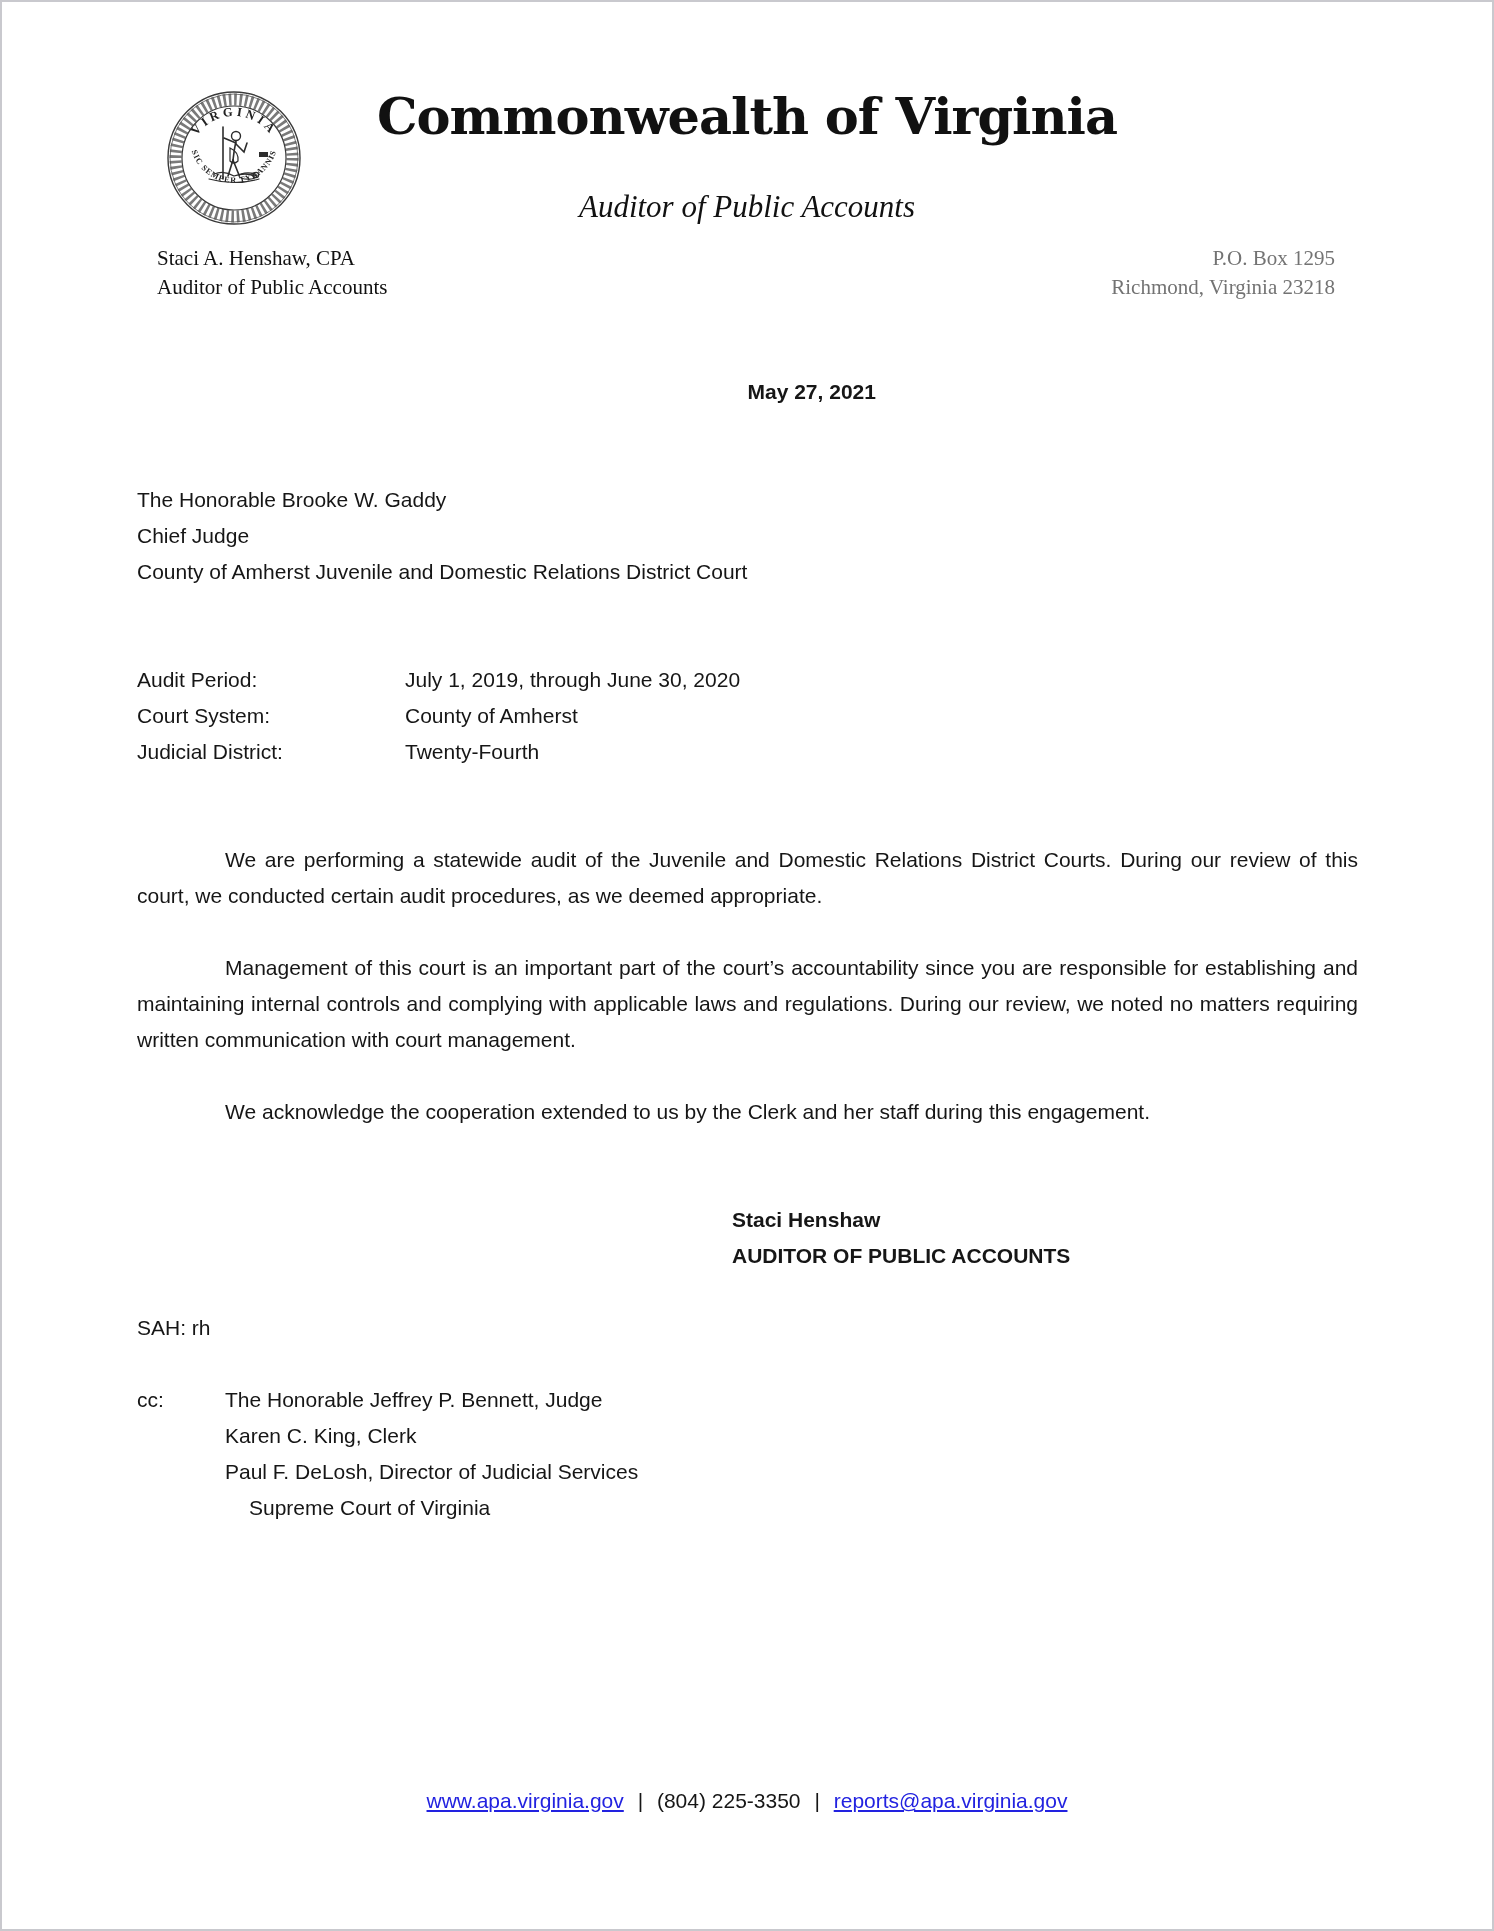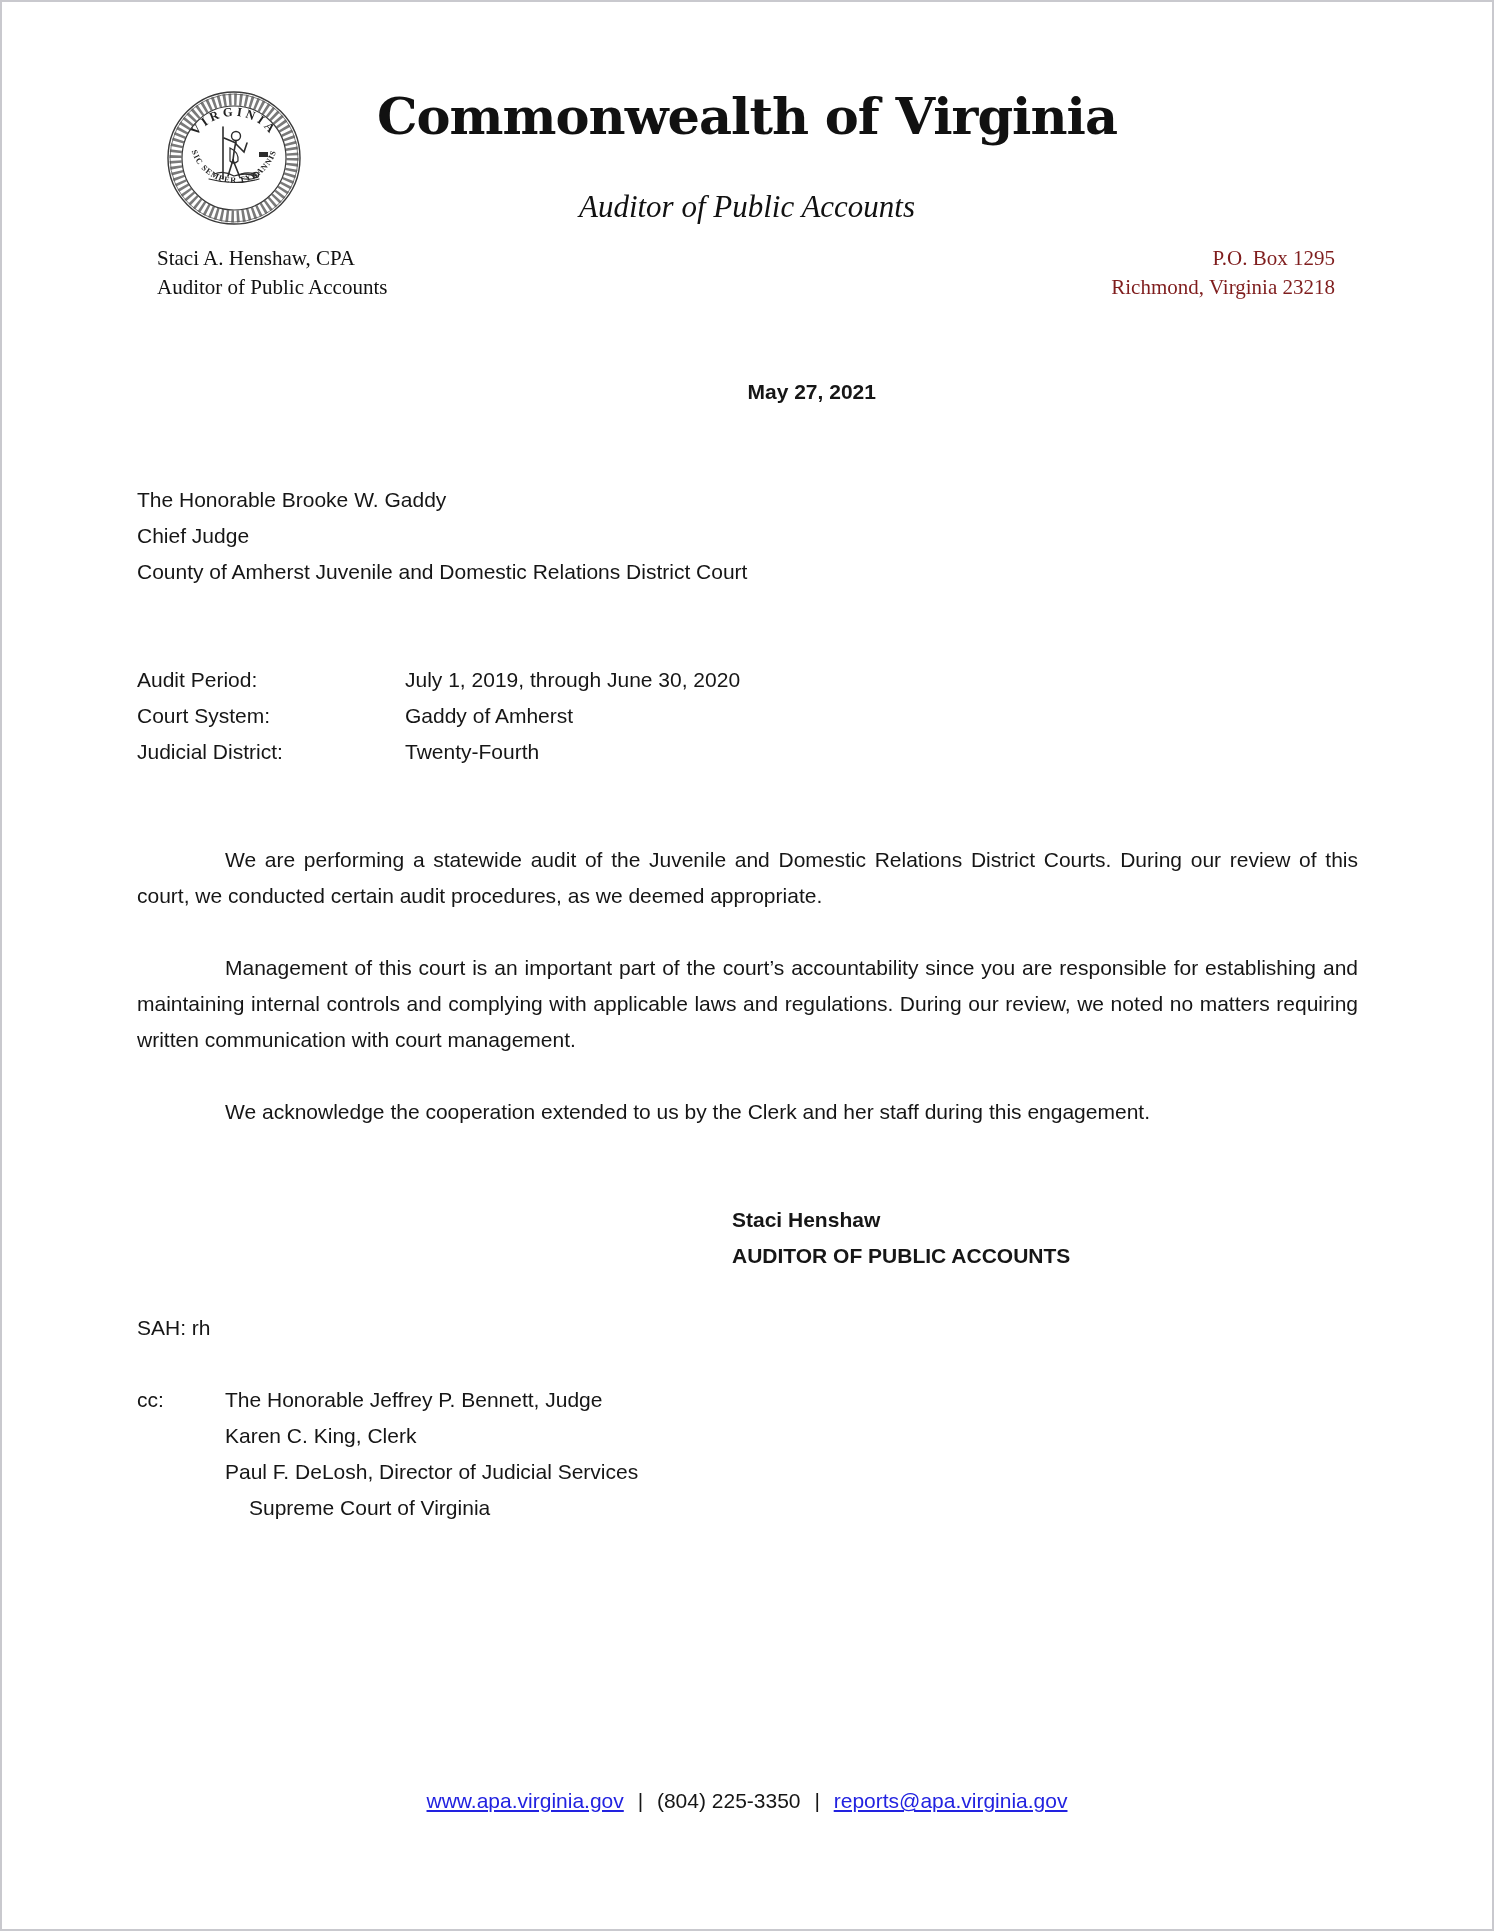--- a/index.html
+++ b/index.html
@@ -59,21 +59,21 @@
     color: #111;
   }
   .contact-right {
     position: absolute;
     right: 157px;
     top: 242px;
     text-align: right;
     font-family: "Liberation Serif", serif;
     font-size: 21px;
     line-height: 29px;
-    color: #7f1d1d;
+    color: #737373;
   }
 
   
   .letter-body {
     position: absolute;
     top: 372px;
     left: 135px;
     right: 134px;
   }
   .sp1 { height: 36px; }
@@ -172,21 +172,21 @@
 
     <div class="sp2"></div>
 
     <div>
       <div class="audit-row">
         <span class="audit-label">Audit Period:</span>
         <span>July 1, 2019, through June 30, 2020</span>
       </div>
       <div class="audit-row">
         <span class="audit-label">Court System:</span>
-        <span>Gaddy of Amherst</span>
+        <span>County of Amherst</span>
       </div>
       <div class="audit-row">
         <span class="audit-label">Judicial District:</span>
         <span>Twenty-Fourth</span>
       </div>
     </div>
 
     <div class="sp2"></div>
 
     <p class="para">We are performing a statewide audit of the Juvenile and Domestic Relations District Courts. During our review of this court, we conducted certain audit procedures, as we deemed appropriate.</p>

